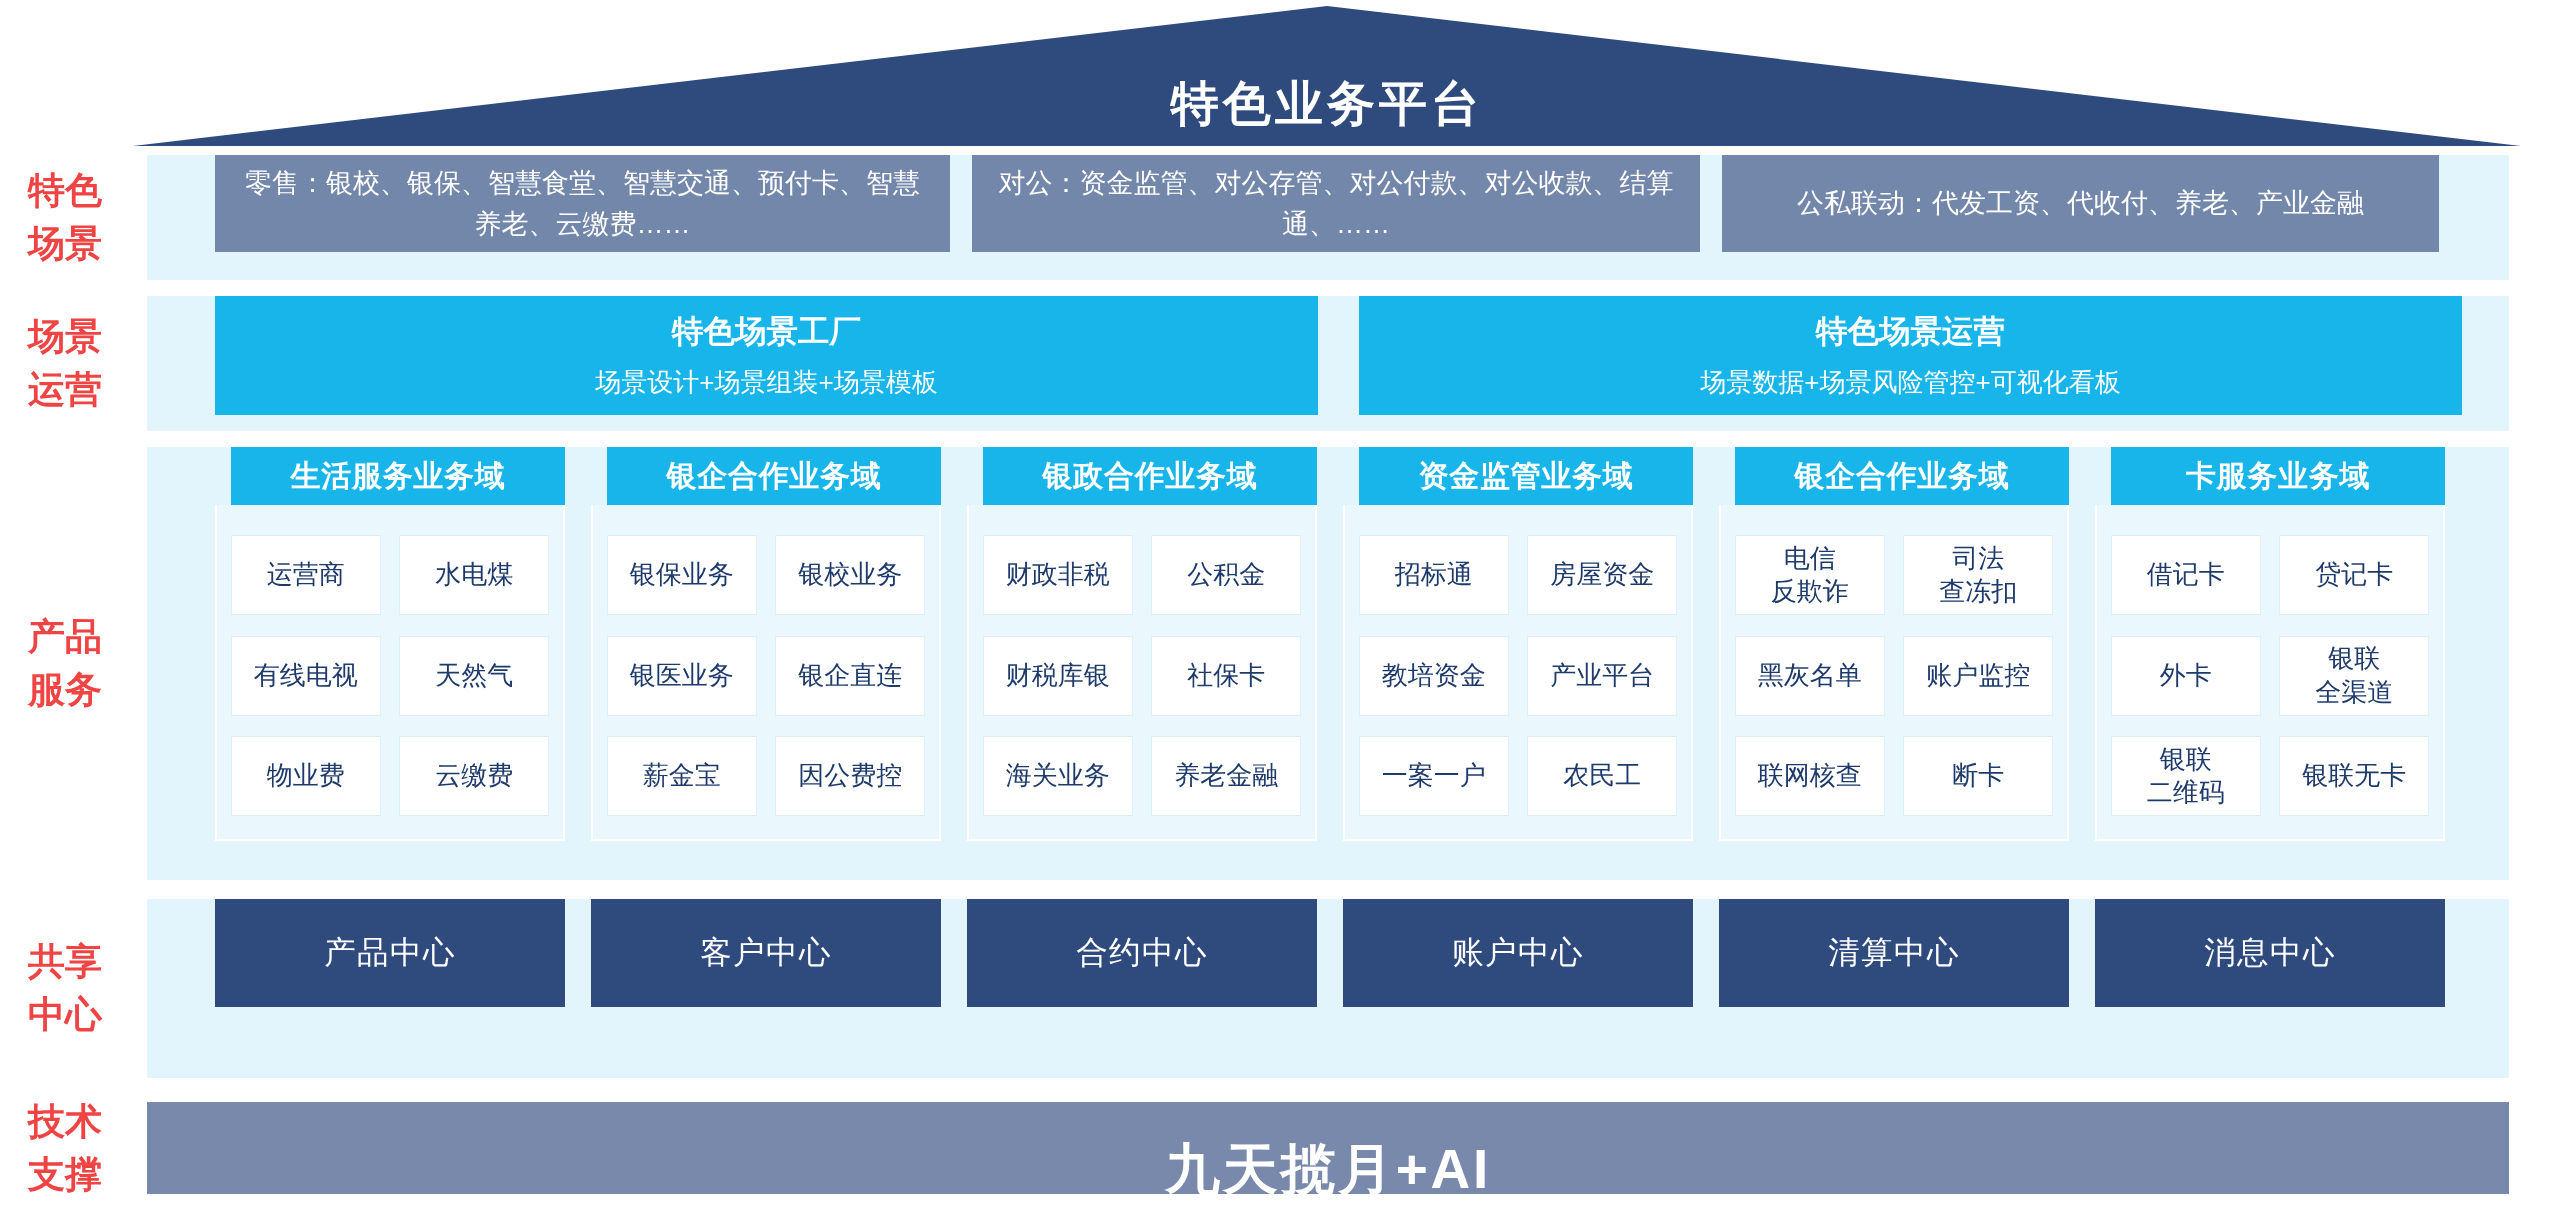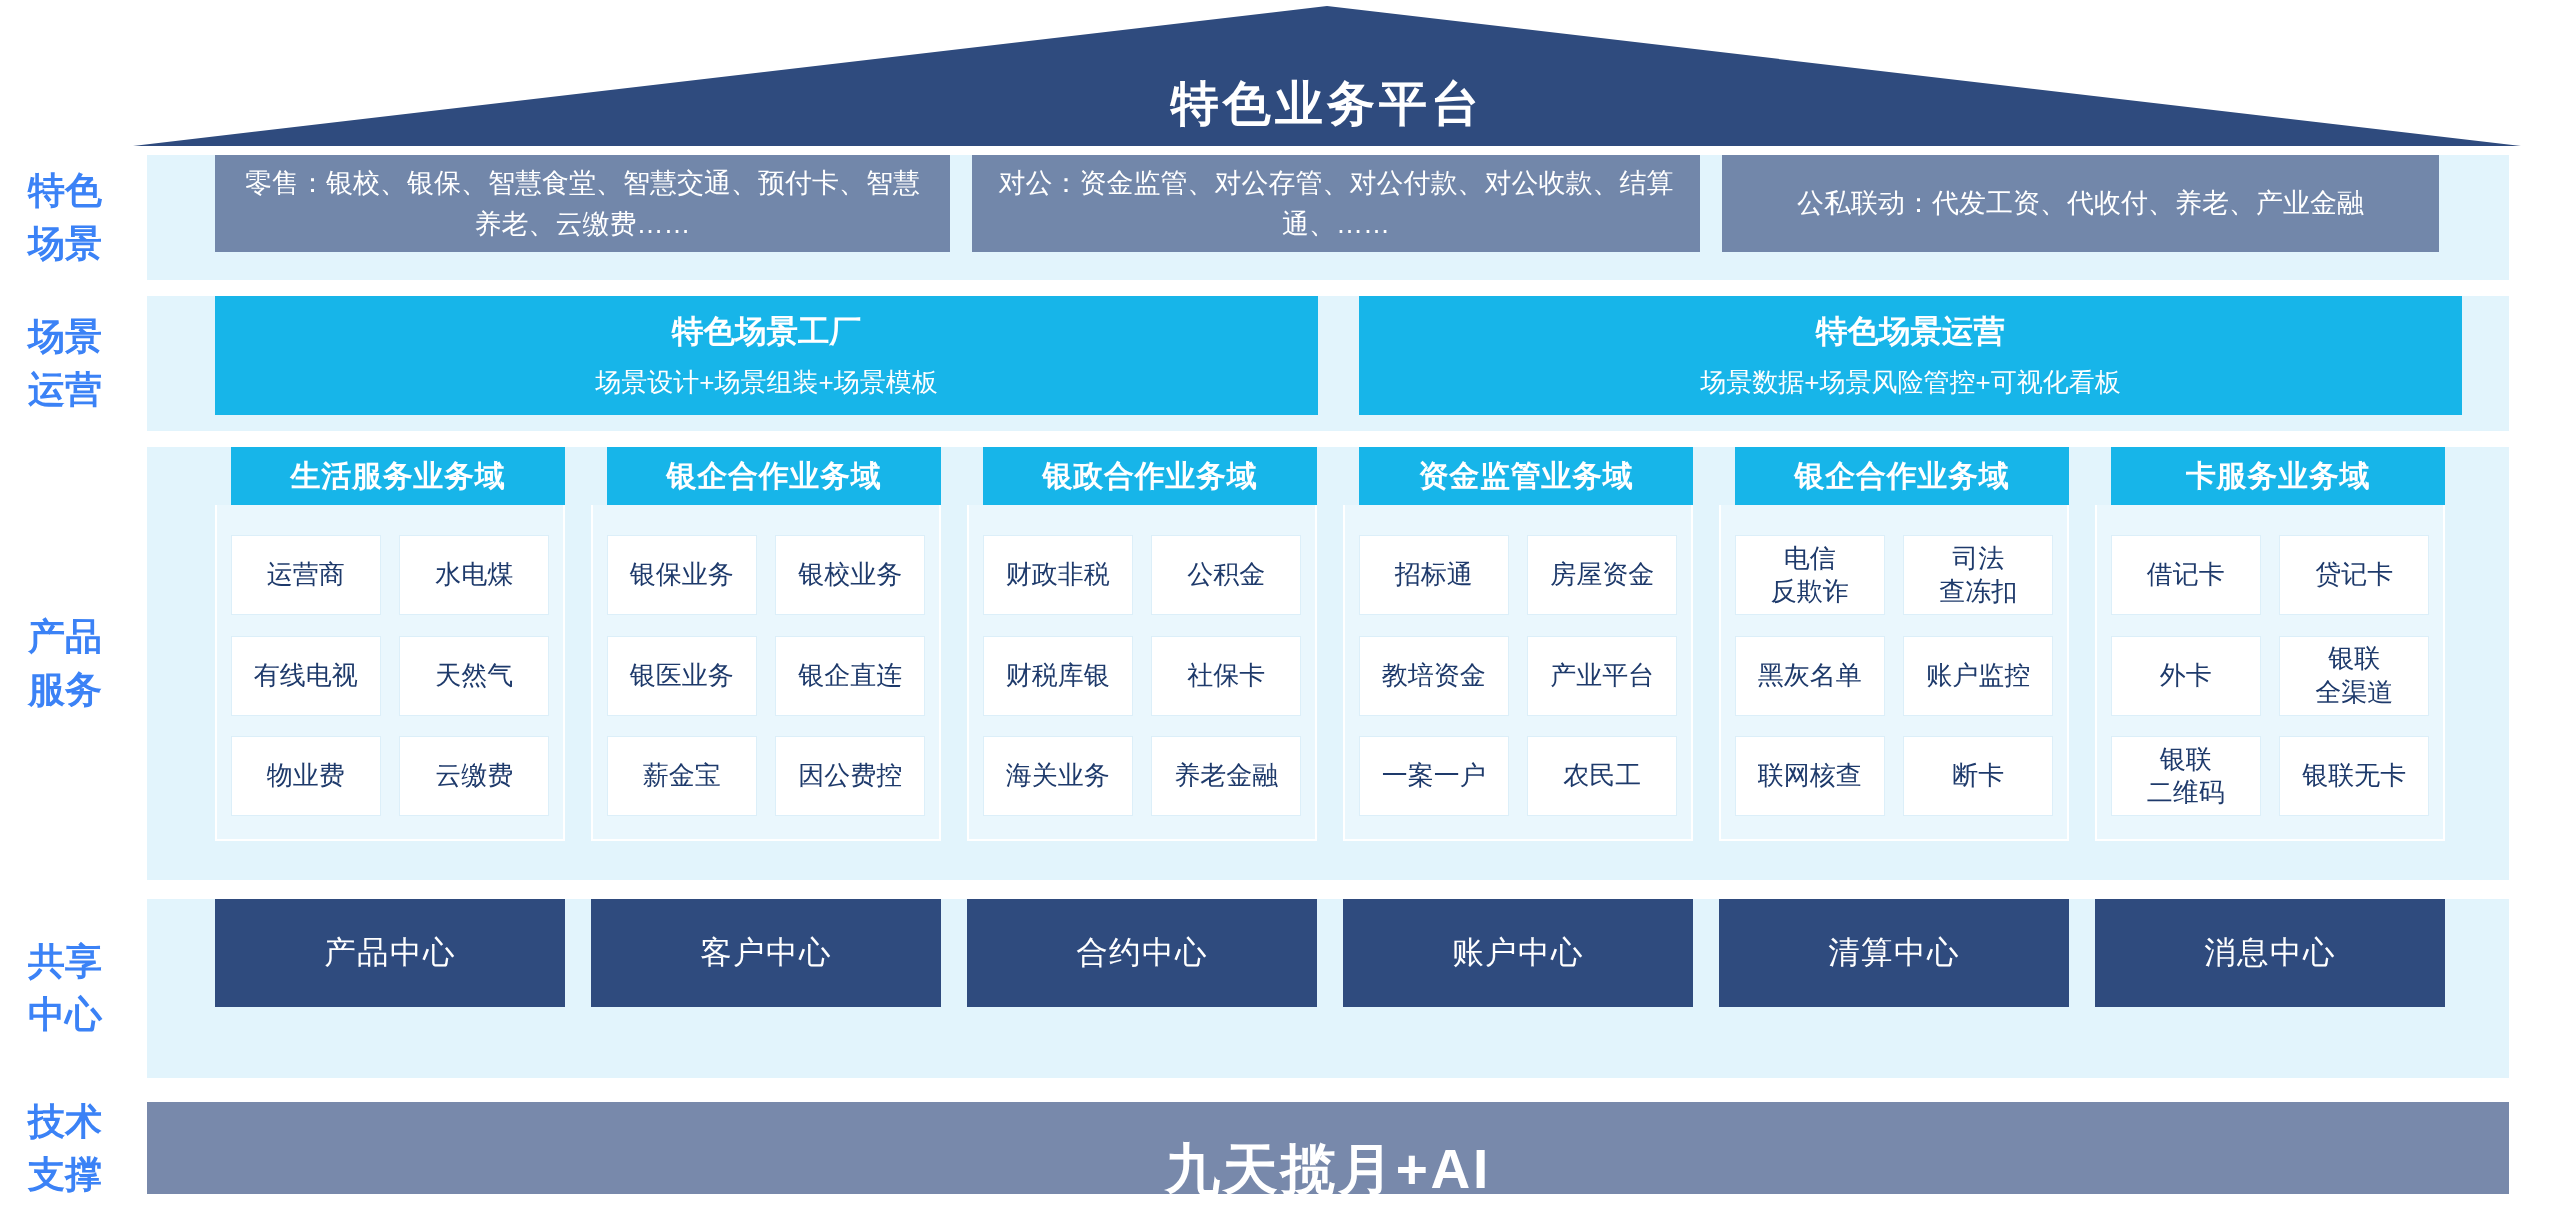--- a/index.html
+++ b/index.html
@@ -21,21 +21,21 @@
   
   .roof{position:absolute;left:133px;top:5.5px;width:2388px;height:140px;}
   .roof svg{position:absolute;left:0;top:0;width:100%;height:100%;display:block;}
   .roof-title{
     position:absolute;left:0;right:0;bottom:9.6px;text-align:center;
     color:#ffffff;font-size:48px;font-weight:bold;letter-spacing:4.1px;
   }
   
   .row-label{
     position:absolute;left:3.4px;width:123px;display:flex;align-items:center;justify-content:center;
-    text-align:center;color:#3b82f6;font-size:37px;font-weight:600;line-height:1.42;white-space:pre-line;
+    text-align:center;color:#ef4444;font-size:37px;font-weight:600;line-height:1.42;white-space:pre-line;
   }
   #label-scene{top:155px;height:125px;}
   #label-operation{top:296px;height:135px;}
   #label-product{top:447px;height:433px;}
   #label-shared{top:899px;height:179px;}
   #label-tech{top:1097px;height:103px;}
   
   .band{position:absolute;left:147px;width:2362px;background:var(--band);}
   #band-scene{top:155px;height:125px;}
   #band-operation{top:296px;height:135px;}

